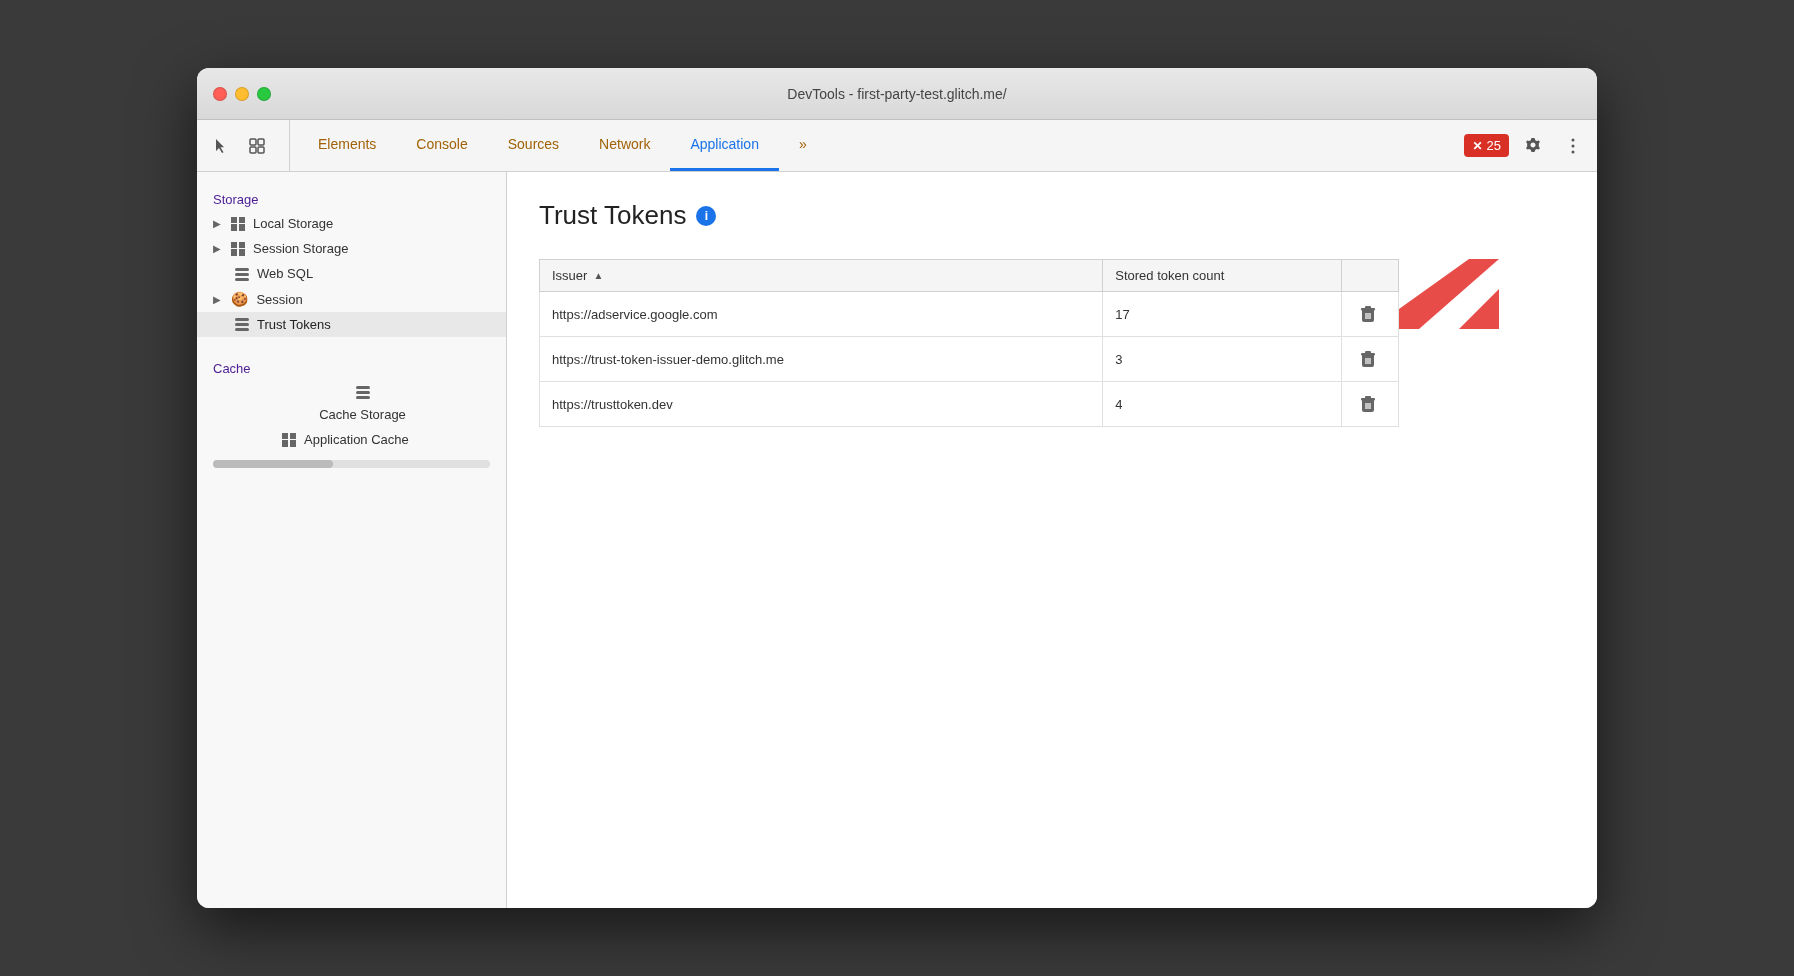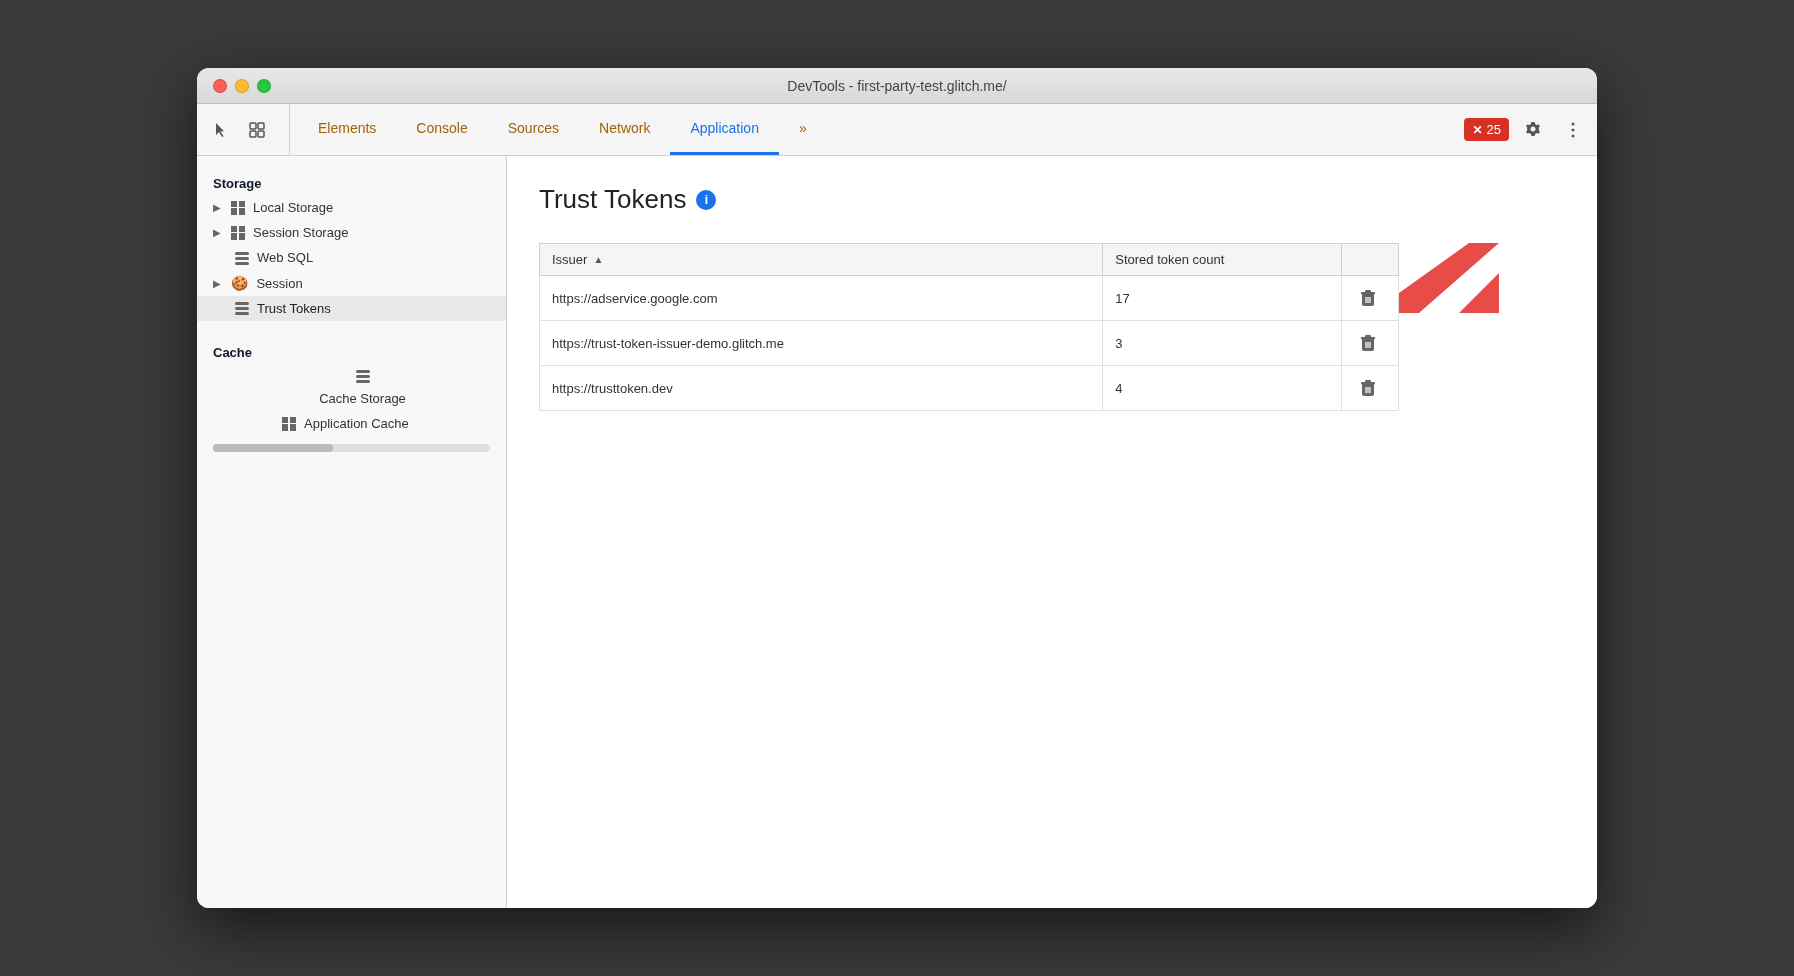--- a/index.html
+++ b/index.html
@@ -16,21 +16,21 @@
       height: 840px;
       background: #f0f0f0;
       border-radius: 12px;
       box-shadow: 0 20px 60px rgba(0,0,0,0.6);
       overflow: hidden;
       display: flex;
       flex-direction: column;
     }
     .titlebar {
       background: linear-gradient(180deg, #e8e8e8 0%, #d8d8d8 100%);
-      height: 36px;
+      height: 52px;
       display: flex;
       align-items: center;
       padding: 0 16px;
       border-bottom: 1px solid #c0c0c0;
       position: relative;
       flex-shrink: 0;
     }
     .traffic-lights {
       display: flex;
       gap: 8px;
@@ -142,22 +142,22 @@
     .sidebar {
       width: 310px;
       background: #f8f8f8;
       border-right: 1px solid #d0d0d0;
       overflow-y: auto;
       flex-shrink: 0;
       padding: 12px 0;
     }
     .sidebar-section-title {
       font-size: 12px;
-      font-weight: 700;
-      color: #0f172a;
+      font-weight: 400;
+      color: #4c1d95;
       padding: 8px 16px 4px;
       text-transform: none;
       font-size: 13px;
     }
     .sidebar-item {
       display: flex;
       align-items: center;
       padding: 5px 16px;
       cursor: pointer;
       font-size: 13px;

